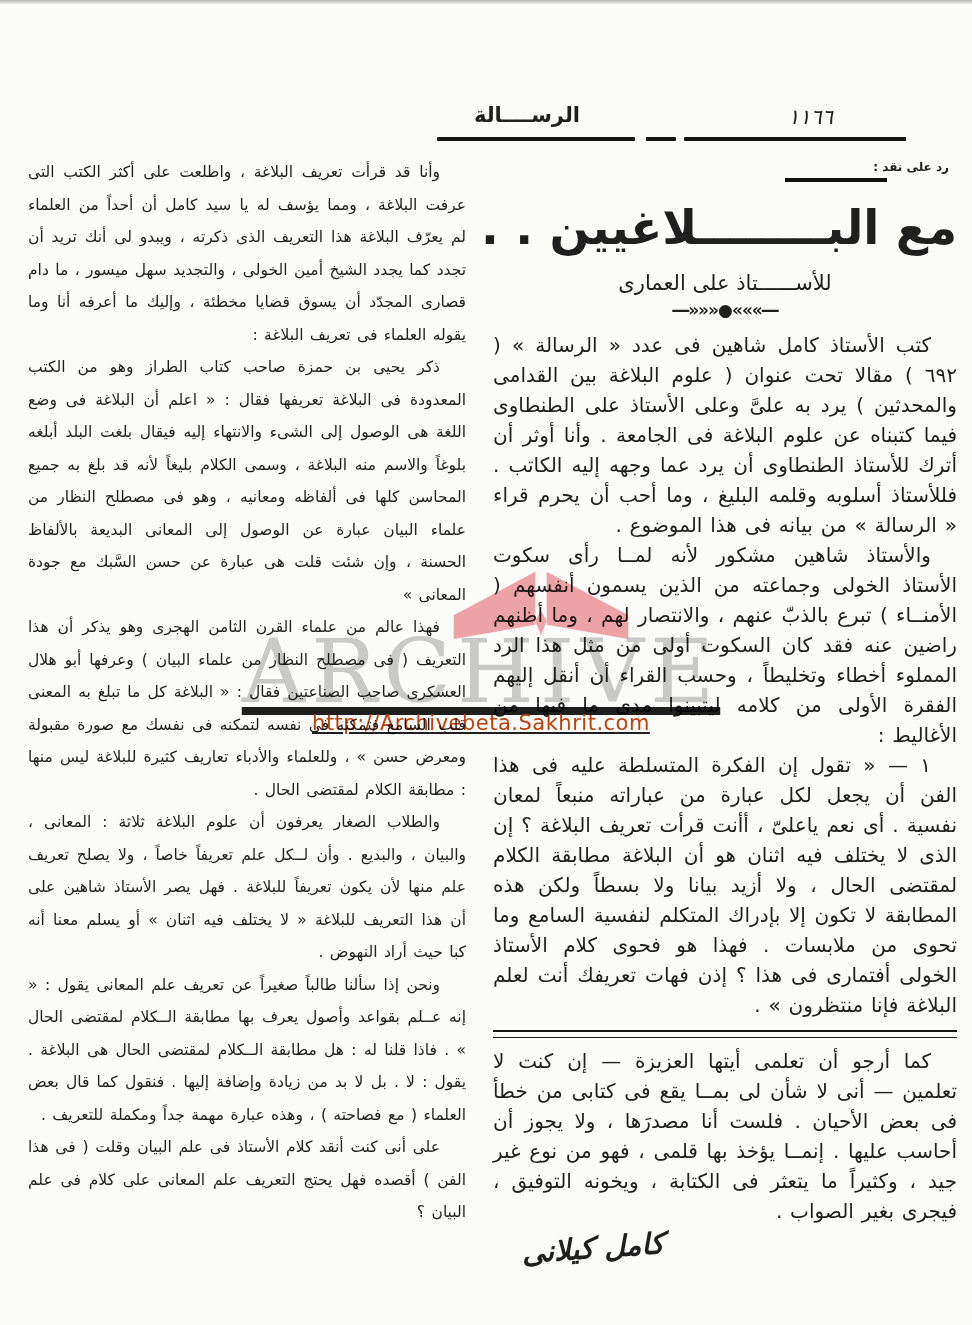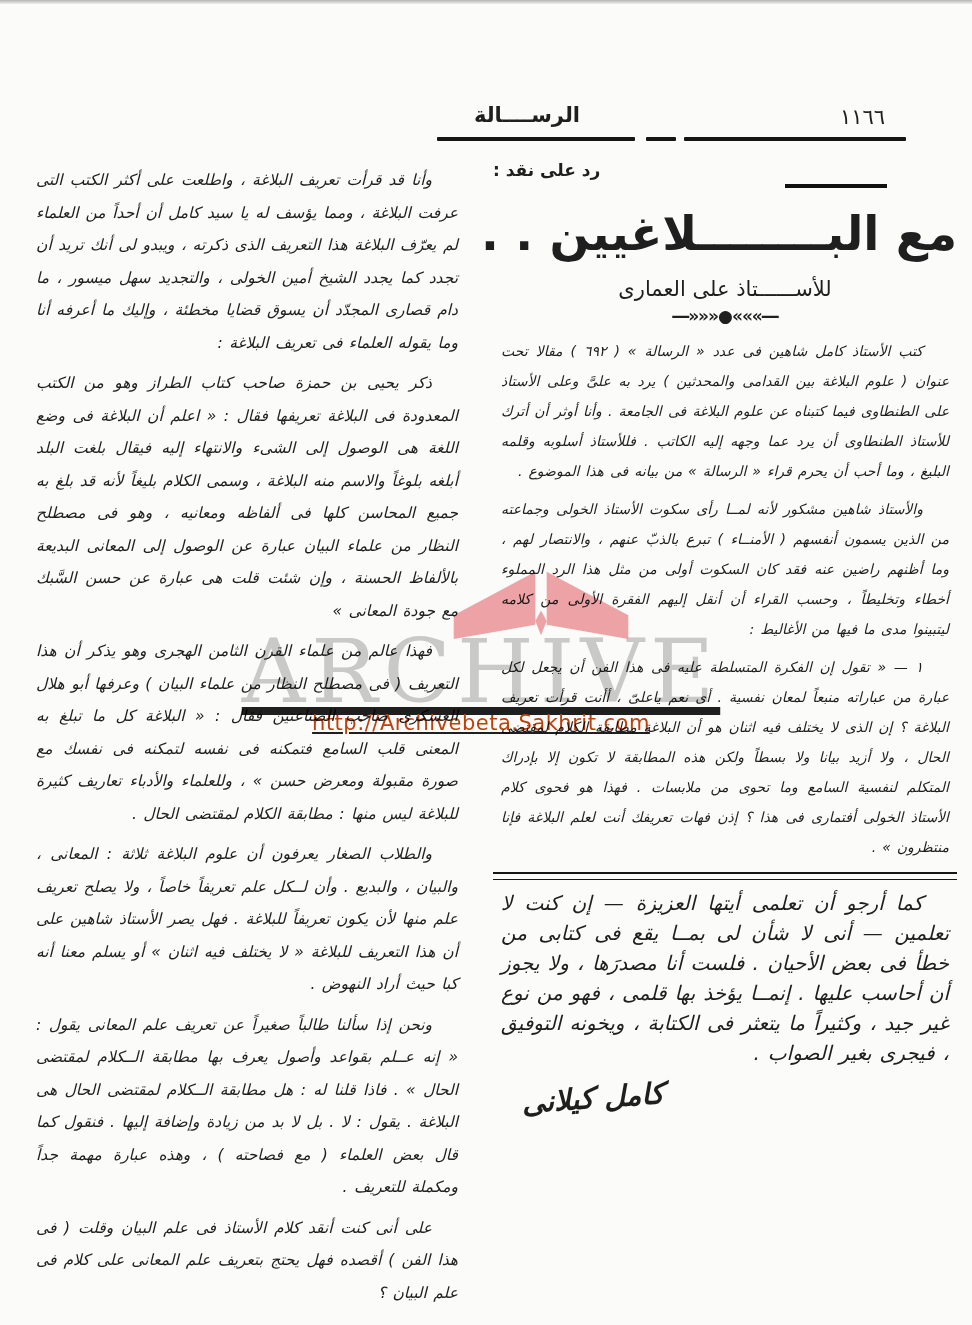--- a/index.html
+++ b/index.html
@@ -6,45 +6,45 @@
   .page {
     position:relative; width:972px; height:1325px; margin:0 auto;
     background:#fbfbfa; overflow:hidden; color:#1f1f1f;
     font-family:"DejaVu Sans", sans-serif;
   }
   .scan-edge { position:absolute; top:0; left:0; right:0; height:4px;
     background:linear-gradient(#a9a9a9,#ededec); opacity:.85; }
 
   
   .journal { position:absolute; top:103px; left:474px; font-size:21px; font-weight:bold; direction:rtl; }
-  .pagenum { position:absolute; top:105px; left:840px; font-size:21px; letter-spacing:3px; }
+  .pagenum { position:absolute; top:105px; left:788px; font-size:21px; letter-spacing:3px;font-style:italic; }
   .header-rule { position:absolute; top:137px; left:437px; width:469px; display:flex; align-items:center; }
   .header-rule .seg { height:4px; background:#151515; border-radius:1px; }
   .header-rule .seg-l { width:198px; }
   .header-rule .gap  { width:11px; height:4px; }
   .header-rule .dash { width:30px; }
   .header-rule .gap2 { width:8px;  height:4px; }
   .header-rule .seg-r { flex:1; }
 
   
   .col { position:absolute; direction:rtl; }
   .col-right { top:160px; left:493px; width:464px; }
   .col-left  { top:156px; left:28px;  width:438px; }
 
-  .kicker { font-size:17px; font-weight:bold; text-align:left; margin:0 8px 0 0; }
+  .kicker { font-size:12px; font-weight:bold; text-align:right; margin:0 8px 0 0; }
   .kicker-rule { height:4px; background:#111; width:102px; margin:4px 70px 0 0; }
 
   .title  { margin:8px 0 0 0; text-align:center; font-size:47px; line-height:76px;
             font-weight:bold; white-space:nowrap; }
   .byline { text-align:center; font-size:21px; font-weight:normal; margin-top:2px; line-height:30px; }
   .ornament { text-align:center; direction:ltr; unicode-bidi:bidi-override;
               font-size:17px; font-weight:bold; letter-spacing:-1px; margin:2px 0 10px; }
 
-  .col p { margin:8px; text-align:justify; text-indent:26px; word-spacing:1.5px;font-style:italic; }
-  .col-right p.body-par { font-size:14px; line-height:30px; }
+  .col p { margin:0; text-align:justify; text-indent:26px; word-spacing:1.5px; }
+  .col-right p.body-par { font-size:20px; line-height:30px; }
   .col-left  p          { font-size:15.5px; line-height:32.5px; }
 
   .double-rule { margin:10px 0 8px; height:5px;
                  border-top:2.5px solid #151515; border-bottom:1.5px solid #151515; }
   .closing-note { font-size:20px; line-height:30px; }
   .signature { font-size:29px; font-weight:bold; font-style:italic;
                transform:rotate(-4deg); transform-origin:left bottom;
                text-align:left; padding:12px 0 0 30px; }
 
   
@@ -87,21 +87,21 @@
     <p class="closing-note">كما أرجو أن تعلمى أيتها العزيزة — إن كنت لا تعلمين — أنى لا شأن لى بمــا يقع فى كتابى من خطأ فى بعض الأحيان . فلست أنا مصدرَها ، ولا يجوز أن أحاسب عليها . إنمــا يؤخذ بها قلمى ، فهو من نوع غير جيد ، وكثيراً ما يتعثر فى الكتابة ، ويخونه التوفيق ، فيجرى بغير الصواب .</p>
     <div class="signature">كامل كيلانى</div>
   </div>
 
   <div class="col col-left">
     <p>وأنا قد قرأت تعريف البلاغة ، واطلعت على أكثر الكتب التى عرفت البلاغة ، ومما يؤسف له يا سيد كامل أن أحداً من العلماء لم يعرّف البلاغة هذا التعريف الذى ذكرته ، ويبدو لى أنك تريد أن تجدد كما يجدد الشيخ أمين الخولى ، والتجديد سهل ميسور ، ما دام قصارى المجدّد أن يسوق قضايا مخطئة ، وإليك ما أعرفه أنا وما يقوله العلماء فى تعريف البلاغة :</p>
     <p>ذكر يحيى بن حمزة صاحب كتاب الطراز وهو من الكتب المعدودة فى البلاغة تعريفها فقال : « اعلم أن البلاغة فى وضع اللغة هى الوصول إلى الشىء والانتهاء إليه فيقال بلغت البلد أبلغه بلوغاً والاسم منه البلاغة ، وسمى الكلام بليغاً لأنه قد بلغ به جميع المحاسن كلها فى ألفاظه ومعانيه ، وهو فى مصطلح النظار من علماء البيان عبارة عن الوصول إلى المعانى البديعة بالألفاظ الحسنة ، وإن شئت قلت هى عبارة عن حسن السَّبك مع جودة المعانى »</p>
     <p>فهذا عالم من علماء القرن الثامن الهجرى وهو يذكر أن هذا التعريف ( فى مصطلح النظار من علماء البيان )  وعرفها أبو هلال العسكرى صاحب الصناعتين فقال : « البلاغة كل ما تبلغ به المعنى قلب السامع فتمكنه فى نفسه لتمكنه فى نفسك مع صورة مقبولة ومعرض حسن » ، وللعلماء والأدباء تعاريف كثيرة للبلاغة ليس منها : مطابقة الكلام لمقتضى الحال .</p>
     <p>والطلاب الصغار يعرفون أن علوم البلاغة ثلاثة : المعانى ، والبيان ، والبديع . وأن لــكل علم تعريفاً خاصاً ، ولا يصلح تعريف علم منها لأن يكون تعريفاً للبلاغة . فهل يصر الأستاذ شاهين على أن هذا التعريف للبلاغة « لا يختلف فيه اثنان » أو يسلم معنا أنه كبا حيث أراد النهوض .</p>
     <p>ونحن إذا سألنا طالباً صغيراً عن تعريف علم المعانى يقول : « إنه عــلم بقواعد وأصول يعرف بها مطابقة الــكلام لمقتضى الحال » . فاذا قلنا له : هل مطابقة الــكلام لمقتضى الحال هى البلاغة . يقول : لا . بل لا بد من زيادة وإضافة إليها . فنقول كما قال بعض العلماء ( مع فصاحته ) ، وهذه عبارة مهمة جداً ومكملة للتعريف .</p>
-    <p>على أنى كنت أنقد كلام الأستاذ فى علم البيان وقلت ( فى هذا الفن ) أقصده فهل يحتج بتعريف علم المعانى على كلام فى علم البيان ؟</p>
+    <p>على أنى كنت أنقد كلام الأستاذ فى علم البيان وقلت ( فى هذا الفن ) أقصده فهل يحتج التعريف علم المعانى على كلام فى علم البيان ؟</p>
   </div>
 
   <div class="watermark">
     <svg class="wm-book" viewBox="0 0 190 78" xmlns="http://www.w3.org/2000/svg">
       <path d="M3 52 L89 6 L89 62 L3 77 Z" fill="#ee8d90"></path>
       <path d="M187 52 L101 6 L101 62 L187 77 Z" fill="#ee8d90"></path>
       <path d="M89 58 L95 47 L101 58 L95 73 Z" fill="#ee8d90"></path>
     </svg>
     <div class="wm-text">ARCHIVE</div>
     <div class="wm-url">http://Archivebeta.Sakhrit.com</div>

